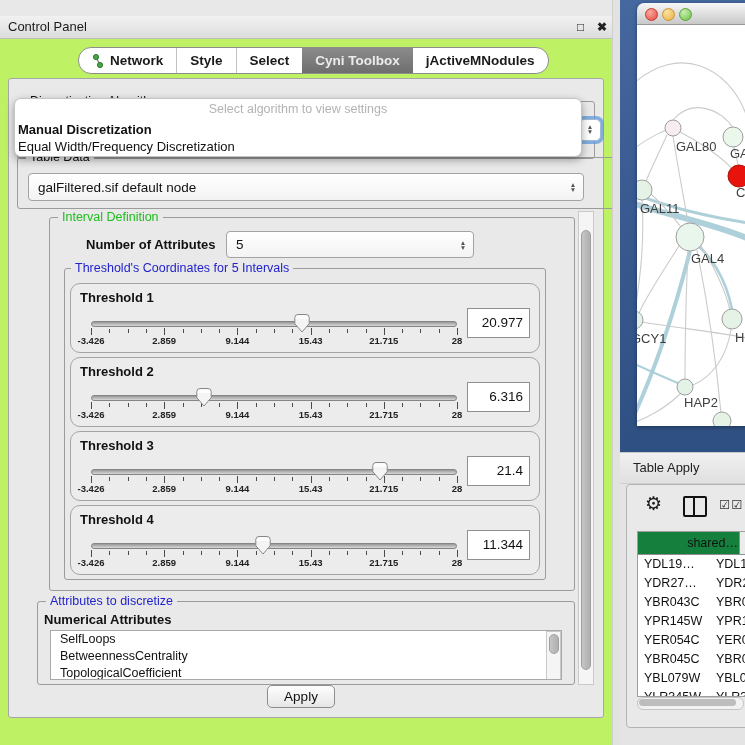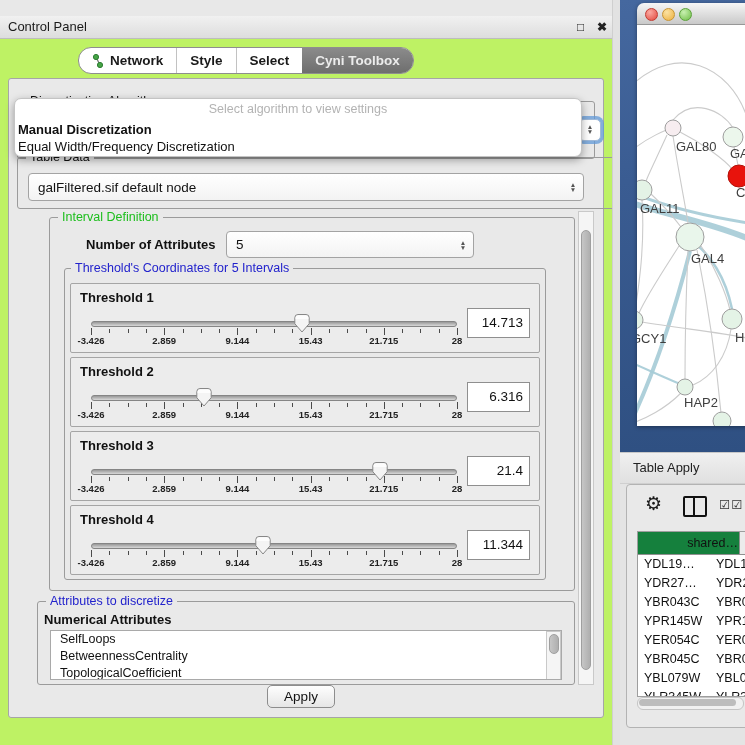--- a/index.html
+++ b/index.html
@@ -37,21 +37,21 @@
   .popup{position:absolute;left:14px;top:82px;width:566px;height:57px;background:#FFF;border:1px solid #C4C4C4;border-radius:7px;box-shadow:0 3px 9px rgba(0,0,0,0.35);z-index:10;overflow:hidden;}
   .popup-hint{height:19px;padding-top:3px;text-align:center;font-size:12.5px;color:#B3B3B3;}
   .popup-opt{padding:0 3px;height:17px;font-size:13px;color:#111;line-height:17px;}
   .popup-opt.bold{font-weight:bold;}
 
   .combo-stub{position:absolute;left:570px;top:40px;width:20px;height:20px;background:#FFF;border:1px solid #9FB9D8;border-radius:5px;box-shadow:0 0 0 3px rgba(96,152,215,0.75);z-index:2;}
 
   
   .scrollbox{position:absolute;left:8px;top:132px;width:578px;height:474px;overflow:hidden;}
   .noi-label{position:absolute;left:36px;top:19px;font-size:13px;font-weight:bold;color:#111;}
-  .thr-panel{position:absolute;left:5px;width:468px;height:68px;border:1px solid #A5A5A5;border-radius:2px;background:#ECECEC;}
+  .thr-panel{position:absolute;left:5px;width:468px;height:68px;border:1px solid #A5A5A5;border-radius:10px;background:#ECECEC;}
   .thr-label{position:absolute;left:9px;top:6px;font-size:13px;font-weight:bold;color:#111;}
   .slider{position:absolute;left:20px;top:34px;width:366px;height:30px;}
   .track{position:absolute;left:0;right:0;top:3px;height:4px;border:1px solid #858585;border-radius:3px;background:linear-gradient(#989898,#D8D8D8);}
   .thumb{position:absolute;top:-4px;width:16px;height:19px;}
   .tick{position:absolute;width:1px;background:#4A4A4A;}
   .tick-label{position:absolute;top:17px;transform:translateX(-50%);font-size:9.5px;font-weight:bold;color:#222;white-space:nowrap;}
   .value-box{position:absolute;right:9px;top:24px;width:55px;height:28px;background:#FFF;border:1px solid #8F8F8F;font-size:13.5px;line-height:28px;text-align:right;padding-right:6px;color:#111;}
 
   .attr-label{position:absolute;left:6px;top:10px;font-size:13px;font-weight:bold;color:#111;}
   .listbox{position:absolute;left:12px;top:28px;width:510px;height:48px;background:#FFF;border:1px solid #A9A9A9;overflow:hidden;}
@@ -116,20 +116,23 @@
           <span>Network</span>
         </div>
         <div class="tab">
           <span>Style</span>
         </div>
         <div class="tab">
           <span>Select</span>
         </div>
         <div class="tab active">
           <span>Cyni Toolbox</span>
+        </div>
+        <div class="tab">
+          <span>jActiveMNodules</span>
         </div>
       </div>
 
     <div class="outerbox">
 
       <div class="group" style="left:8px;top:22px;width:576px;height:56px;">
         <span class="gtitle">Discretization Algorithm</span>
       </div>
       <div class="combo-stub">
         <div class="steppers" style="position:absolute;right:0;top:4px;">
@@ -194,21 +197,21 @@
                     <div class="tick" style="left: 85%; top: 11px; height: 4px;"></div>
                     <div class="tick" style="left: 90%; top: 11px; height: 4px;"></div>
                     <div class="tick" style="left: 95%; top: 11px; height: 4px;"></div>
                     <div class="tick" style="left: 100%; top: 10px; height: 7px;"></div>
                     <div class="tick-label" style="left: 100%;">28</div>
                     <div class="thumb" style="left: calc(57.7197% - 8px);"><svg width="16" height="19" viewBox="0 0 16 19">
                         <path d="M4,0.5 h8 a3.2,3.2 0 0 1 3.2,3.2 v6 L8,18 L0.8,9.7 v-6 A3.2,3.2 0 0 1 4,0.5 z" fill="#F4F4F4" stroke="#878787" stroke-width="1"></path>
                         <path d="M4,1.5 h8 a2.4,2.4 0 0 1 2.4,2.4 v1 h-12.8 v-1 A2.4,2.4 0 0 1 4,1.5 z" fill="#FDFDFD"></path>
                       </svg></div>
                   </div>
-                  <div class="value-box">14.713</div>
+                  <div class="value-box">20.977</div>
                 </div>
                 <div class="thr-panel" style="top: 88px;">
                   <div class="thr-label">Threshold 2</div>
                   <div class="slider">
                     <div class="track"></div>
                     <div class="tick" style="left: 0%; top: 10px; height: 7px;"></div>
                     <div class="tick-label" style="left: 0%;">-3.426</div>
                     <div class="tick" style="left: 5%; top: 11px; height: 4px;"></div>
                     <div class="tick" style="left: 10%; top: 11px; height: 4px;"></div>
                     <div class="tick" style="left: 15%; top: 11px; height: 4px;"></div>

